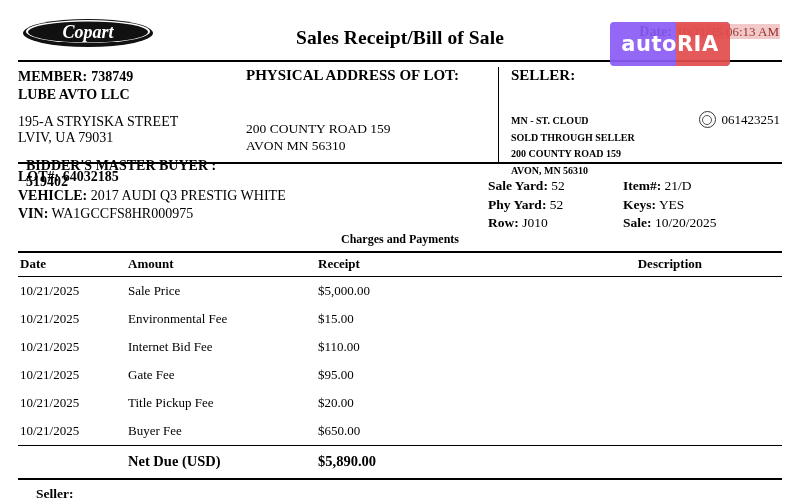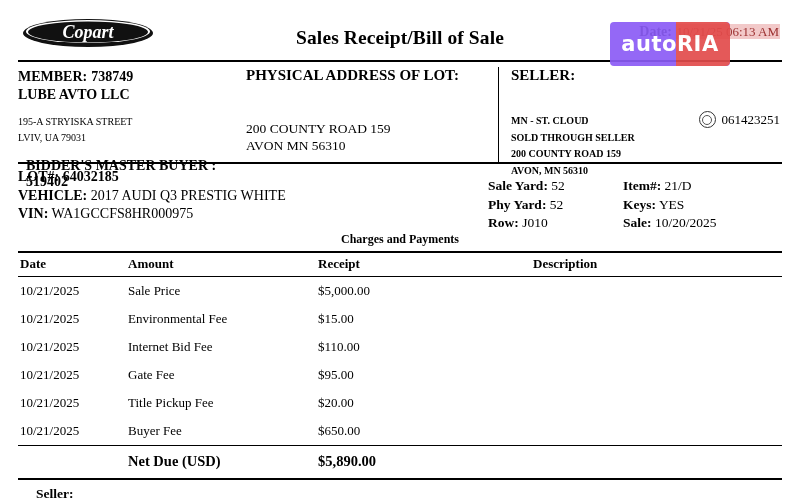--- a/index.html
+++ b/index.html
@@ -61,21 +61,21 @@
     position: relative;
     height: 100px;
   }
   .col-member { width: 228px; }
   .col-addr   { width: 252px; }
   .col-seller { flex: 1; padding-left: 12px; border-left: 1.2px solid #000; position: relative; }
 
   .lbl-bold { font-weight: bold; font-size: 14px; }
   .lbl-head { font-weight: bold; font-size: 15px; }
   .company  { font-weight: bold; font-size: 14px; margin-top: 2px; }
-  .addr-line { font-size: 10px; line-height: 16px; }
+  .addr-line { font-size: 14px; line-height: 16px; }
   .addr-block { margin-top: 11px; }
   .bidder { font-size: 14px; font-weight: bold; margin-top: 12px; padding-left: 8px; }
   .addr-center { font-size: 13.5px; line-height: 17px; padding-top: 36px; }
   .seller-lines { font-size: 10px; line-height: 16.5px; padding-top: 29px; font-weight: bold; }
   .seal {
     position: absolute;
     right: 2px; top: 44px;
     display: flex; align-items: center; gap: 6px;
     font-size: 13px;
   }
@@ -132,21 +132,21 @@
   }
   table.charges td {
     padding: 6px 0 6px;
     font-size: 13px;
   }
   .c-date { width: 110px; padding-left: 2px !important; }
   .c-chg  { width: 190px; }
   .c-amt  { width: 215px; }
   .c-desc { text-align: left; }
   th.c-desc { padding-left: 0; }
-  .th-desc-inner { display: inline-block; width: 100%; text-align: left; padding-right: 80px; }
+  .th-desc-inner { display: inline-block; width: 100%; text-align: right; padding-right: 80px; }
   .row-line td { border-top: 0; }
   .head-line { border-bottom: 1.2px solid #000; }
 
   .netdue-sep { border-top: 1.2px solid #000; }
   .netdue {
     display: flex;
     font-size: 14.5px;
     font-weight: bold;
     padding: 7px 0 8px;
   }

